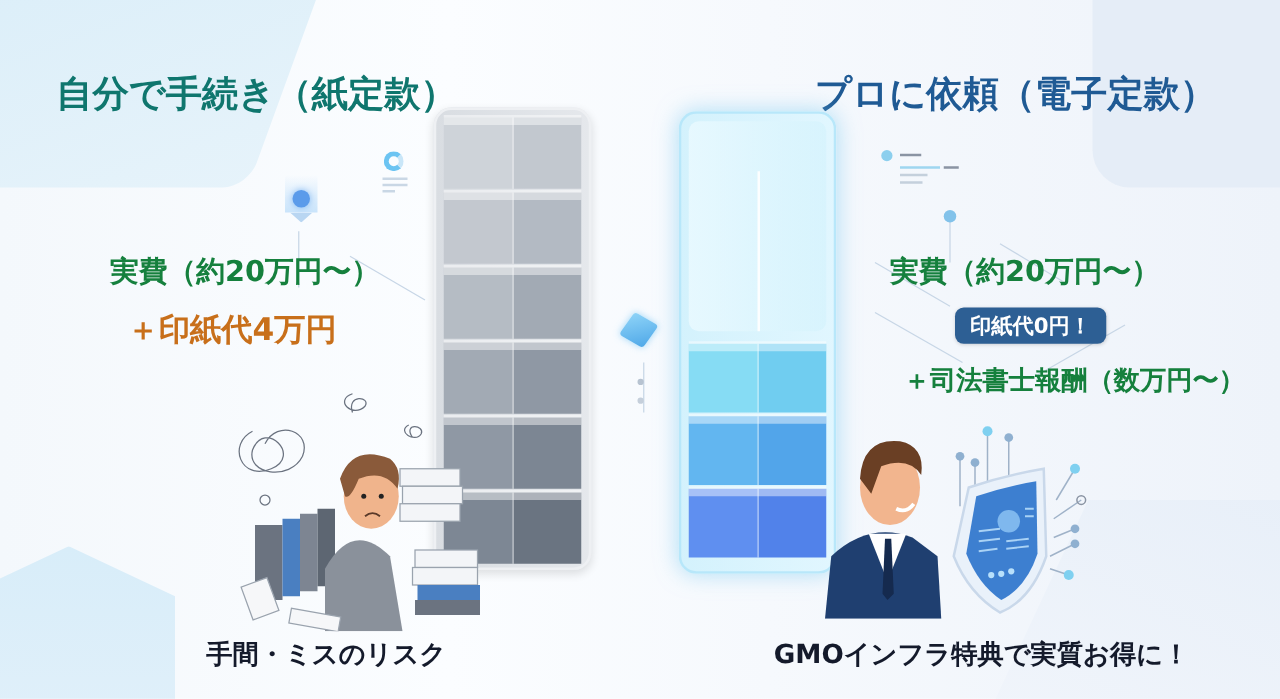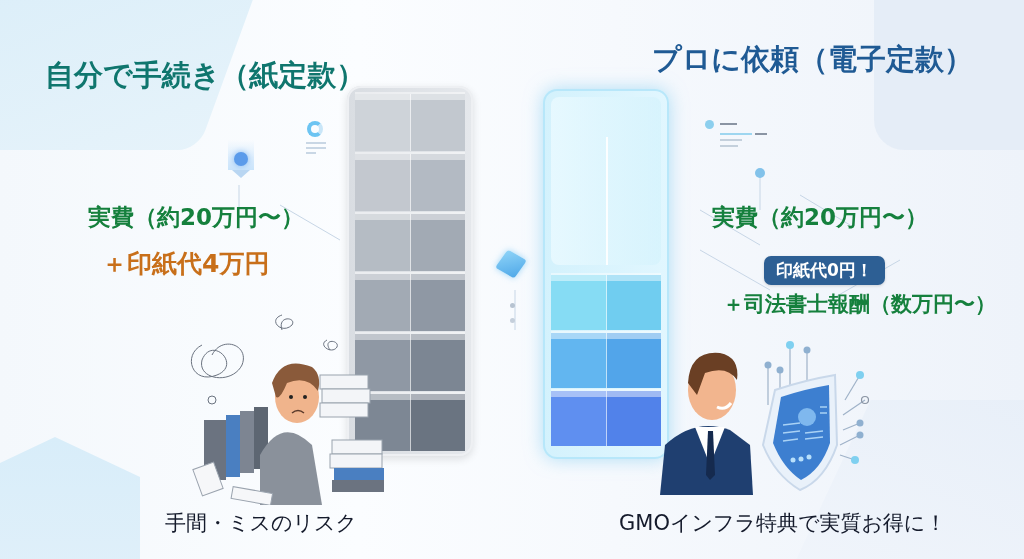--- a/index.html
+++ b/index.html
@@ -37,49 +37,49 @@
   }
 
   .title {
     position: absolute;
     font-weight: bold;
     font-size: 29px;
     letter-spacing: 0px;
     white-space: nowrap;
   }
   .title-left { left: 45px; top: 56px; color: #0f766e; }
-  .title-right { left: 652px; top: 40px; color: #1f5a94; }
+  .title-right { left: 652px; top: 56px; color: #1f5a94; }
 
   .cost {
     position: absolute;
     font-weight: bold;
     color: #15803d;
     white-space: nowrap;
   }
   .cost-left-main { left: 88px; top: 202px; font-size: 23px; }
   .cost-left-extra { left: 102px; top: 247px; font-size: 25px; color: #c86f1a; }
   .cost-right-main { left: 712px; top: 202px; font-size: 23px; }
   .cost-right-extra { left: 723px; top: 290px; font-size: 21px; }
 
   .badge {
     position: absolute;
-    left: 764px; top: 256px;
+    left: 764px; top: 246px;
     padding: 3px 12px;
     background: #2d5f94;
     color: #ffffff;
     font-weight: bold;
     font-size: 17px;
     border-radius: 7px;
     box-shadow: 0 1px 3px rgba(0,0,0,.15);
     white-space: nowrap;
   }
 
   .caption {
     position: absolute;
-    font-weight: normal;
+    font-weight: bold;
     color: #141a2b;
     font-size: 21px;
     top: 509px;
     white-space: nowrap;
   }
   .caption-left { left: 165px; }
   .caption-right { left: 584px; margin-left: 35px; }
 
   
   .column {

